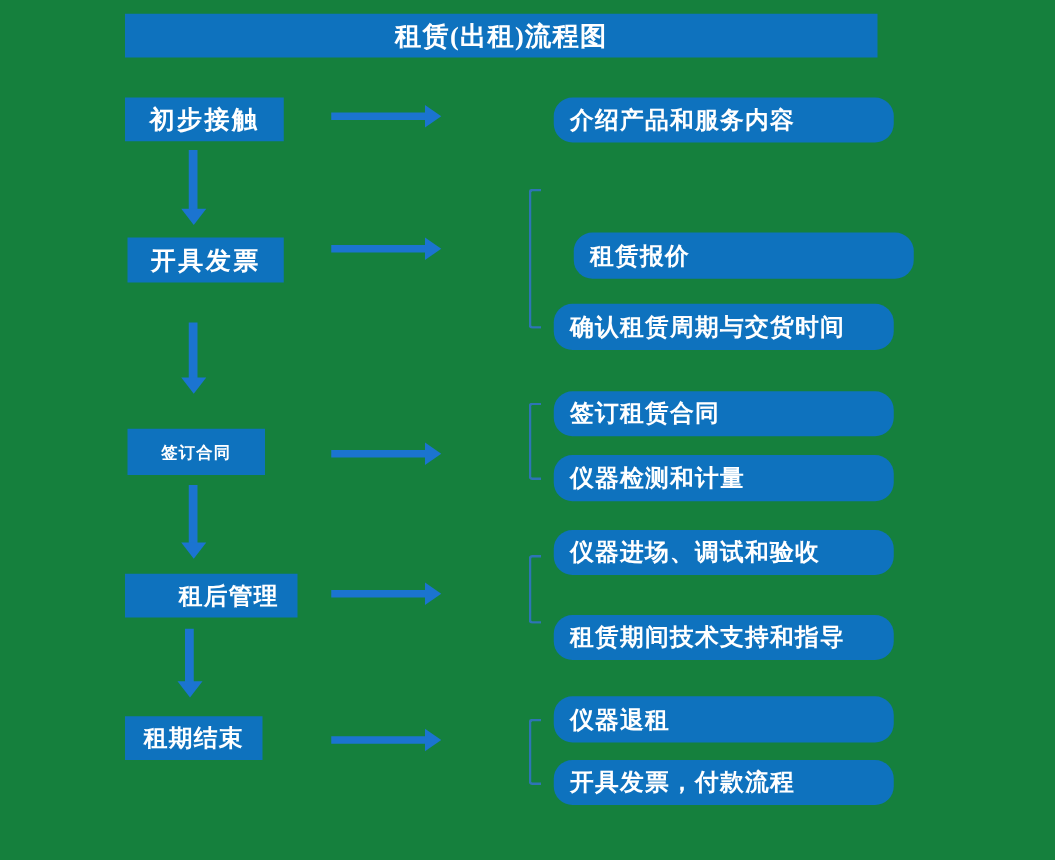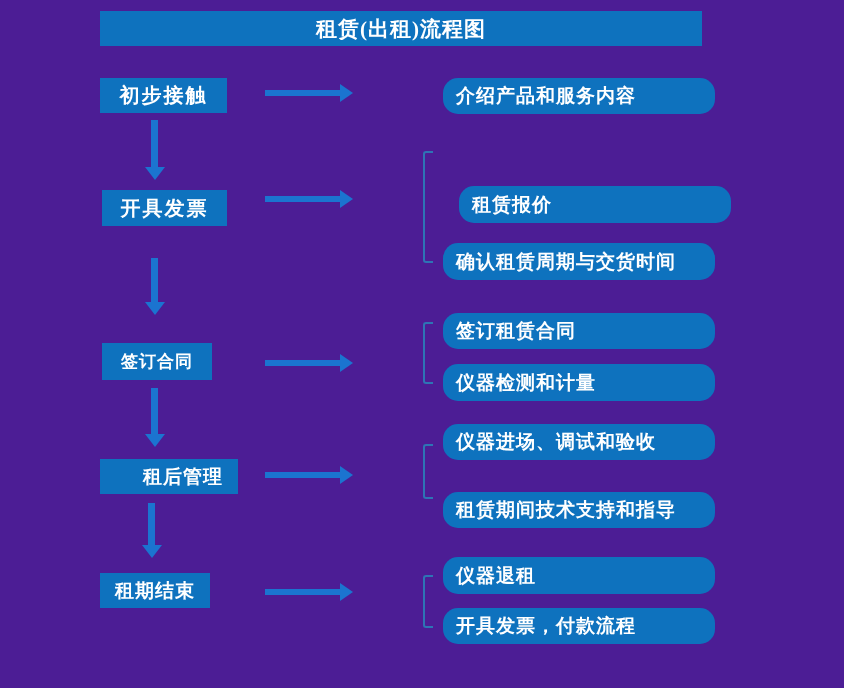--- a/index.html
+++ b/index.html
@@ -1,19 +1,19 @@
 <!DOCTYPE html>
 <html style="--box-blue: #0E72BE; --arrow-blue: #1B74D0; --bracket-blue: #2E74B5;"><head>
 <meta charset="utf-8">
 <style>
   html,body{margin:0;padding:0;background:#ffffff;}
   .canvas{
     position:relative;
     width:844px;height:688px;
-    background:#4c1d95;
+    background:#15803d;
     font-family:"Liberation Serif","DejaVu Serif",serif;
     overflow:hidden;
   }
   
   .bluebox{
     position:absolute;
     background:var(--box-blue,#0E72BE);
     color:#ffffff;
     font-weight:bold;
     display:flex;
@@ -25,21 +25,21 @@
     font-size:21px;
     letter-spacing:1px;
   }
   .step{
     justify-content:center;
     font-size:20px;
     letter-spacing:2px;
   }
   .s1{left:100px;top:78px;width:127px;height:35px;}
   .s2{left:102px;top:190px;width:125px;height:36px;}
-  .s3{left:102px;top:343px;width:110px;height:37px;font-size:17px;letter-spacing:1px;}
+  .s3{left:102px;top:343px;width:110px;height:37px;font-size:13px;letter-spacing:1px;}
   .s4{left:100px;top:459px;width:110px;height:35px;font-size:19px;letter-spacing:1px;padding-left:28px;}
   .s5{left:100px;top:573px;width:110px;height:35px;font-size:19px;letter-spacing:1px;}
   .detail{
     left:443px;width:259px;
     padding-left:13px;
     box-sizing:content-box;
     font-size:19px;
     letter-spacing:1px;
     justify-content:flex-start;
     border-radius:15px;

